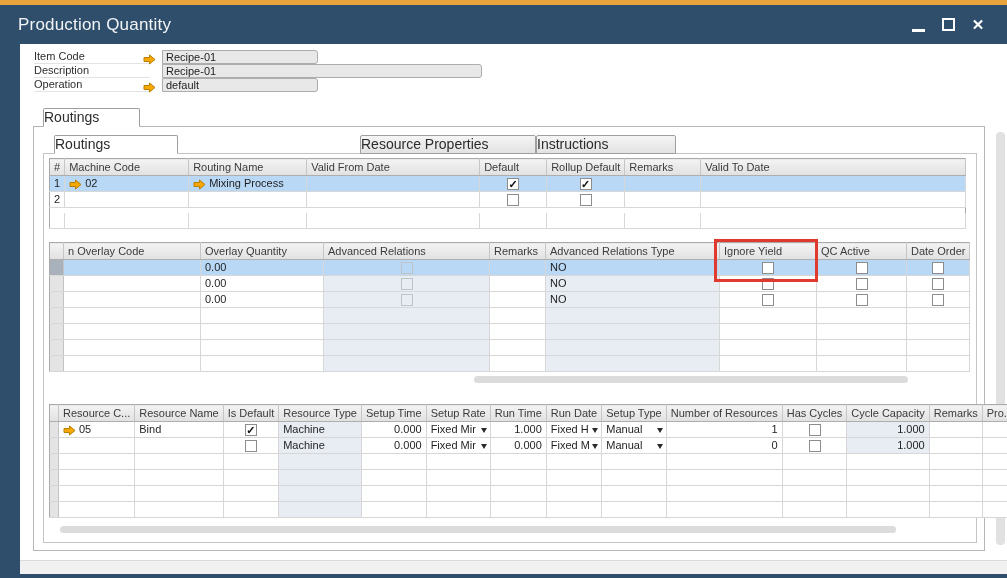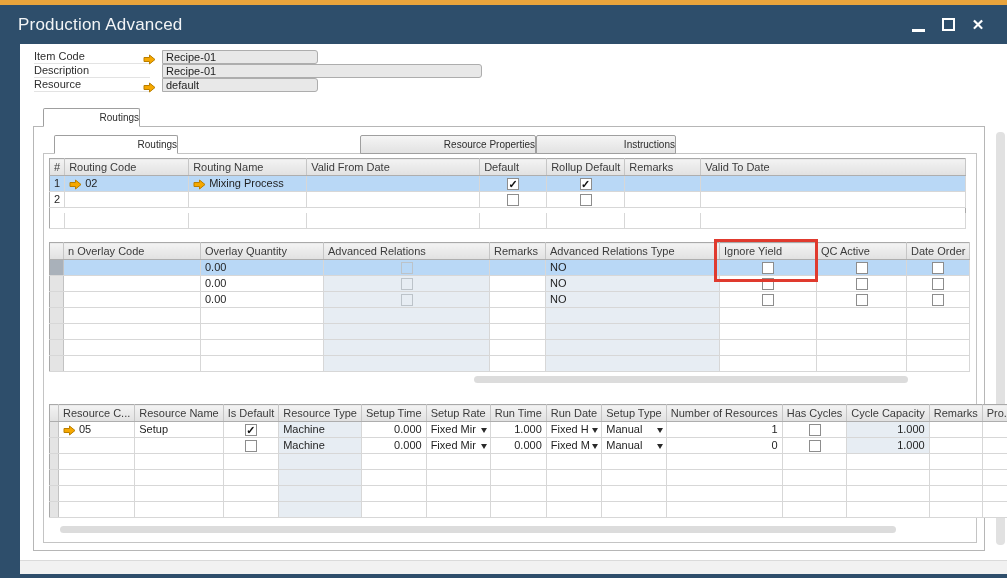--- a/index.html
+++ b/index.html
@@ -27,21 +27,21 @@
   
   .ffield { position:absolute; height:14px; }
   .flabel { position:absolute; left:14px; width:116px; font-size:11px; color:#2e2e2e;
             line-height:13px; border-bottom:1px solid #e3e3e3; }
   .farrow { position:absolute; left:123px; }
   .finput { position:absolute; left:142px; height:14px; font-size:11px; color:#1e1e1e;
             background:#e8e8e8; border:1px solid #adadad; border-radius:0 3px 3px 0;
             padding:0 3px; font-family:"Liberation Sans",sans-serif; }
 
   
-  .tab { position:absolute; height:19px; font-size:10px; color:#2c2c2c; text-align:right;
+  .tab { position:absolute; height:19px; font-size:14px; color:#2c2c2c; text-align:left;
          line-height:17px; border:1px solid #9f9f9f; background:linear-gradient(#f5f5f5,#e2e2e2);
          border-radius:2px 2px 0 0; }
   .tab.active { background:#fff; border-bottom:1px solid #fff; z-index:3; }
 
   .outer-panel { position:absolute; left:13px; top:82px; width:952px; height:425px;
                  border:1px solid #b6b6b6; background:#fff; }
   .inner-panel { position:absolute; left:23px; top:109px; width:934px; height:390px;
                  border:1px solid #c4c4c4; background:#fff; }
 
   
@@ -81,21 +81,21 @@
   .footer { position:absolute; left:0; top:516px; width:100%; height:14px;
             background:#f1f1f1; border-top:1px solid #dadada; }
 </style>
 </head>
 <body>
 
 <div class="window">
   <div class="top-strip"></div>
 
   <div class="titlebar">
-    <div class="title">Production Advanced</div>
+    <div class="title">Production Quantity</div>
     <div class="win-controls">
       <div class="wbtn">
         <span class="min-glyph"></span>
       </div>
       <div class="wbtn">
         <span class="max-glyph"></span>
       </div>
       <div class="wbtn">
         <span class="close-glyph">✕</span>
       </div>
@@ -111,21 +111,21 @@
             <path d="M1 3.5h5.5V1l5.5 4.5-5.5 4.5V7.5H1z" fill="#F6A800" stroke="#B97E00" stroke-width="1"></path>
           </svg>
       </span>
       <input class="finput" style="top: 0px; width: 156px;" readonly="" value="Recipe-01">
     </div>
     <div class="ffield" style="top:20px">
       <span class="flabel" style="top:0">Description</span>
       <input class="finput" style="top: 0px; width: 320px;" readonly="" value="Recipe-01">
     </div>
     <div class="ffield" style="top:34px">
-      <span class="flabel" style="top:0">Resource</span>
+      <span class="flabel" style="top:0">Operation</span>
       <span class="farrow" style="top:1px">
         <svg width="13" height="11" viewBox="0 0 13 11">
             <path d="M1 3.5h5.5V1l5.5 4.5-5.5 4.5V7.5H1z" fill="#F6A800" stroke="#B97E00" stroke-width="1"></path>
           </svg>
       </span>
       <input class="finput" style="top: 0px; width: 156px;" readonly="" value="default">
     </div>
 
     <div class="tab active" style="left:23px;top:64px;width:97px">Routings</div>
     <div class="outer-panel"></div>
@@ -143,21 +143,21 @@
             <col style="width: 118px;">
             <col style="width: 173px;">
             <col style="width: 67px;">
             <col style="width: 77px;">
             <col style="width: 76px;">
             <col style="width: 265px;">
           </colgroup>
           <thead>
             <tr>
               <th>#</th>
-              <th>Routing Code</th>
+              <th>Machine Code</th>
               <th>Routing Name</th>
               <th>Valid From Date</th>
               <th>Default</th>
               <th>Rollup Default</th>
               <th>Remarks</th>
               <th>Valid To Date</th>
             </tr>
           </thead>
           <tbody>
             <tr class="selected">
@@ -346,21 +346,21 @@
               <th>Pro...</th>
               <th></th>
             </tr>
           </thead>
           <tbody>
             <tr>
               <td class="rowsel"></td>
               <td><span class="larr"><svg width="13" height="11" viewBox="0 0 13 11">
                     <path d="M1 3.5h5.5V1l5.5 4.5-5.5 4.5V7.5H1z" fill="#F6A800" stroke="#B97E00" stroke-width="1"></path>
                   </svg></span><span>05</span></td>
-              <td>Setup</td>
+              <td>Bind</td>
               <td style="text-align: center;"><span class="cb">✓</span></td>
               <td class="shade">Machine</td>
               <td style="text-align: right;">0.000</td>
               <td><span>Fixed Mir</span><span class="dda"></span></td>
               <td style="text-align: right;">1.000</td>
               <td><span>Fixed H</span><span class="dda"></span></td>
               <td><span>Manual</span><span class="dda"></span></td>
               <td style="text-align: right;">1</td>
               <td style="text-align: center;"><span class="cb"></span></td>
               <td class="shade" style="text-align: right;"><span>1.000</span></td>

